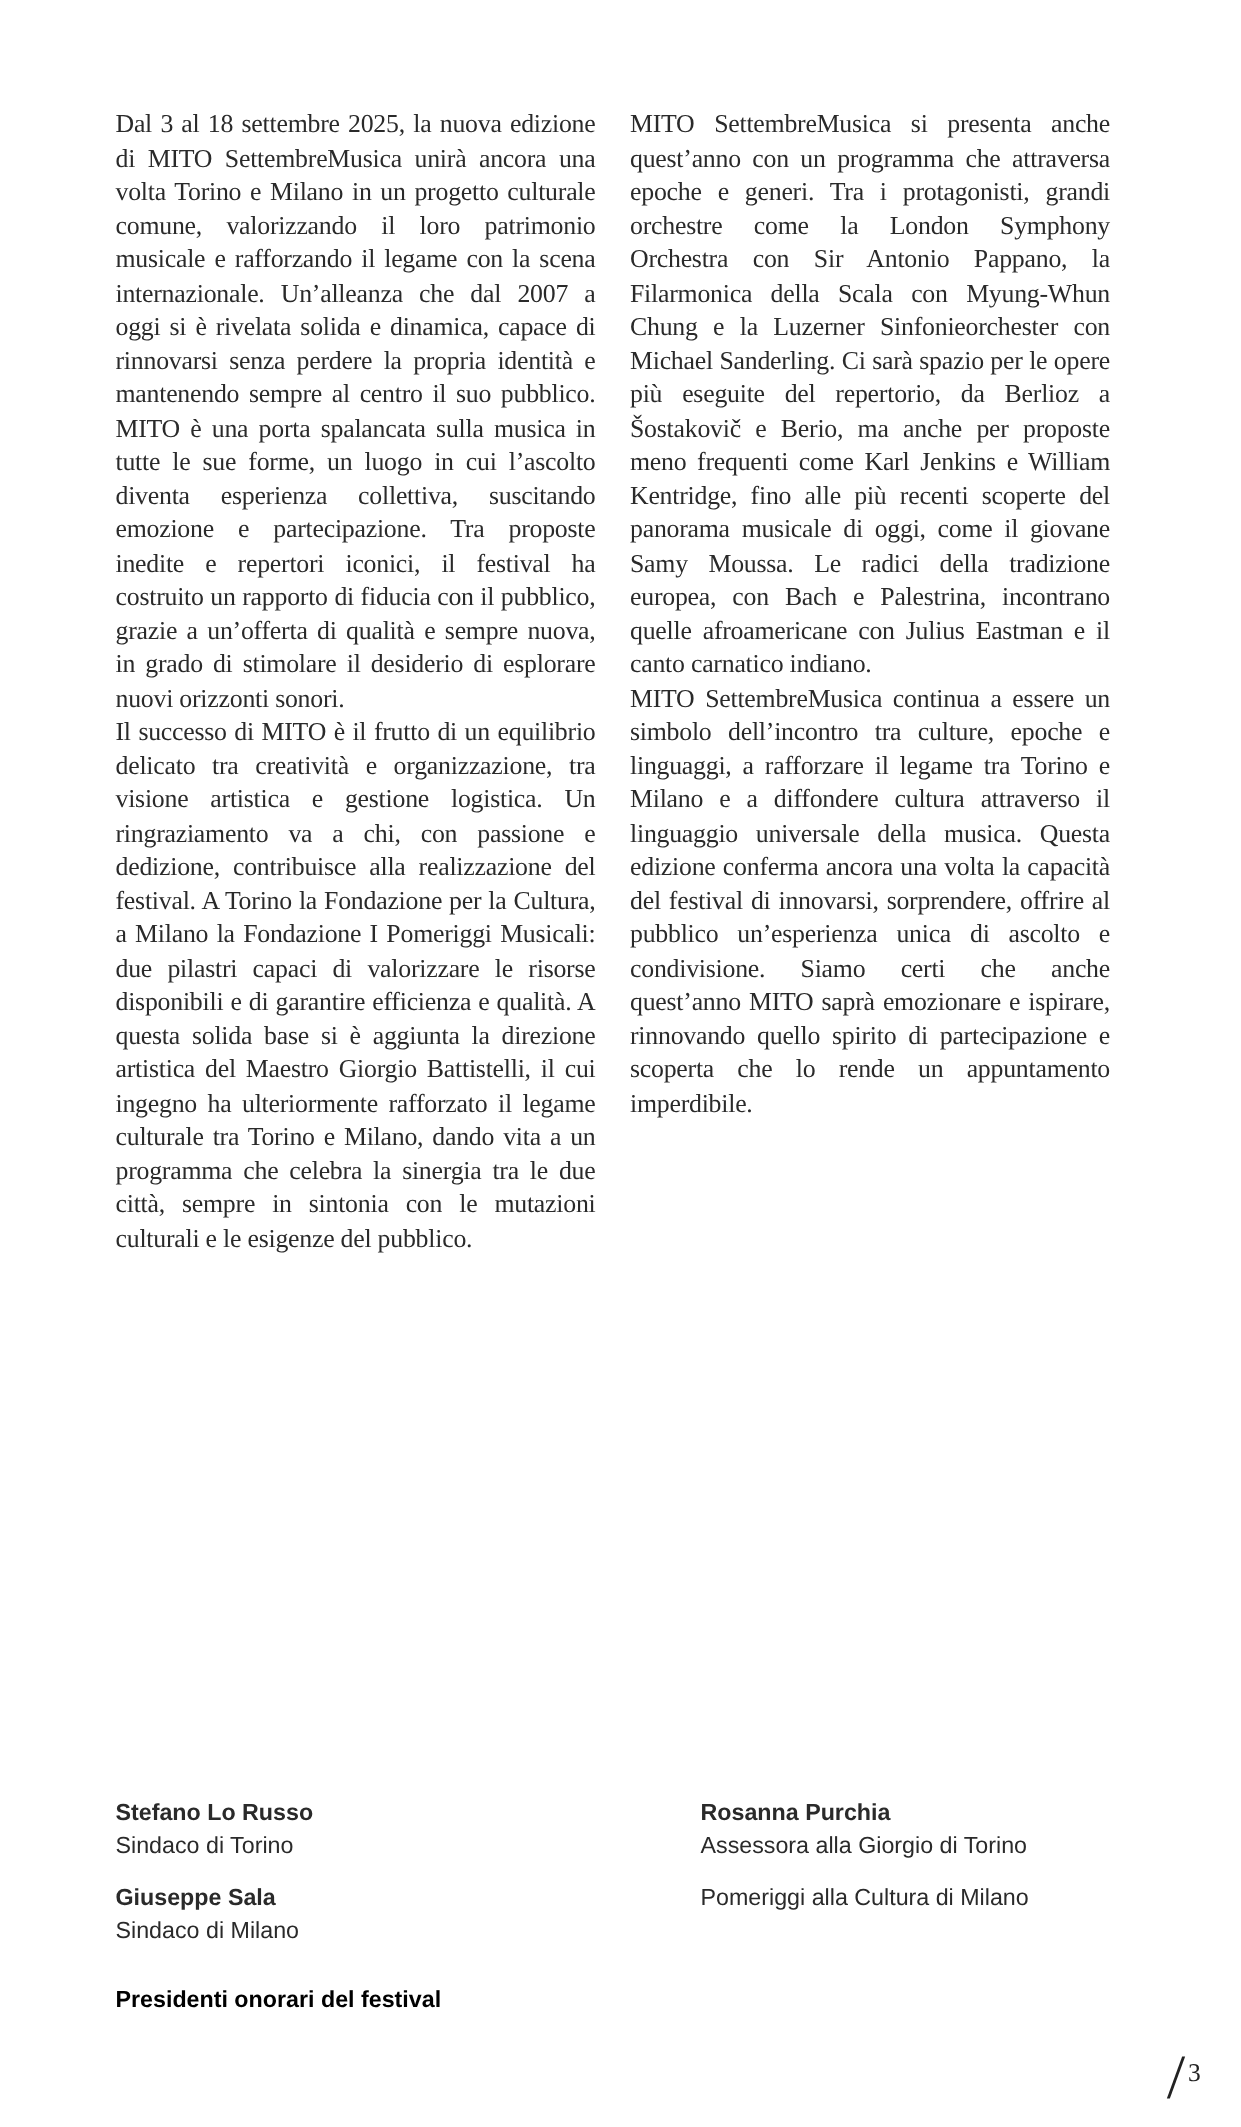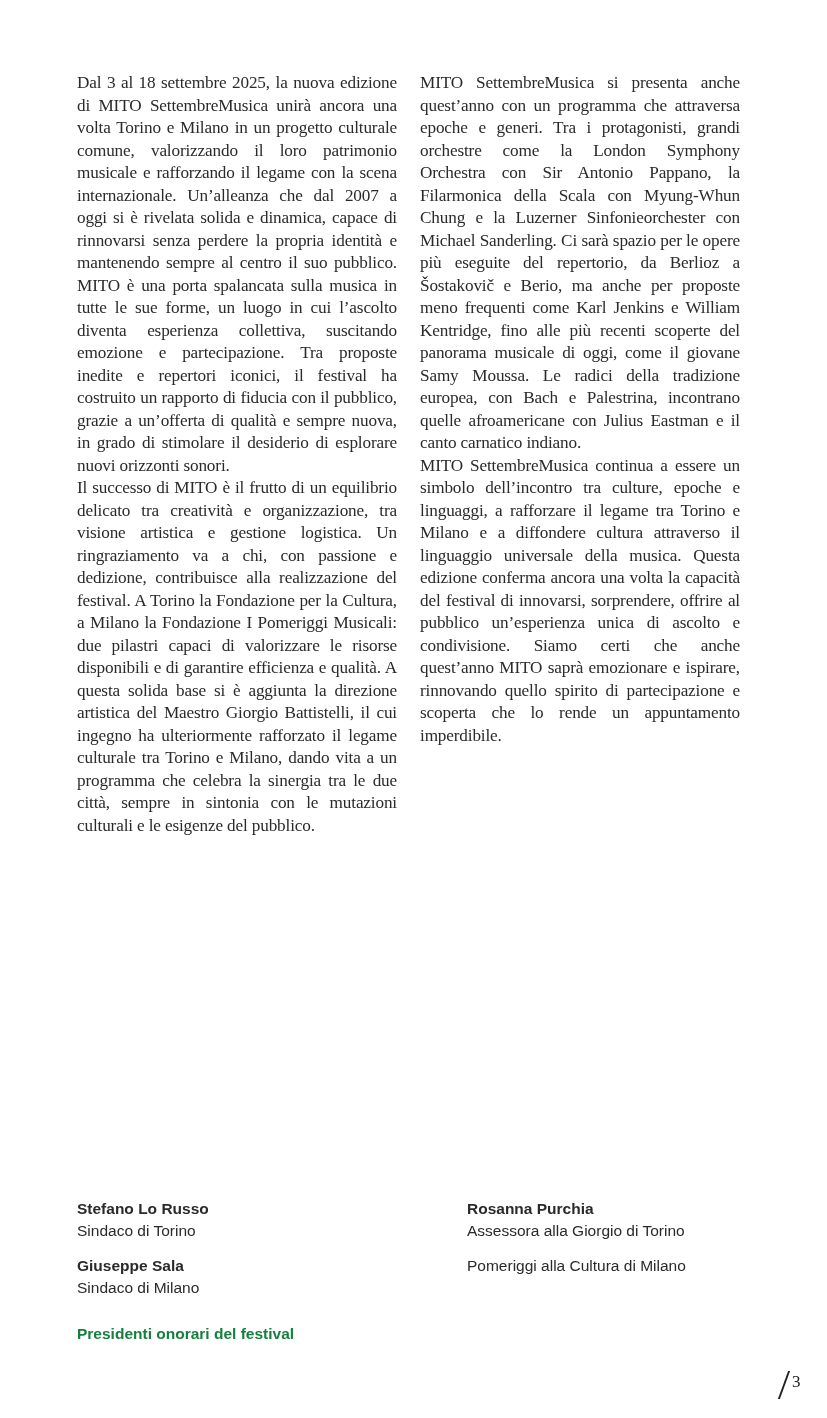--- a/index.html
+++ b/index.html
@@ -17,21 +17,21 @@
     position: absolute;
     font-family: "Liberation Sans", "DejaVu Sans", sans-serif;
     font-size: 15.5px; line-height: 22px; color: #2a2a2a;
   }
   .sig .name { font-weight: bold; display: block; }
   .sig .role { display: block; }
   .sig-block { margin-bottom: 13px; }
   .sig-left { left: 77px; top: 1198px; }
   .sig-right { left: 430px; top: 1198px; margin-left: 37px; }
   .honorary { position: absolute; left: 77px; top: 1323px; font-weight: bold;
-    font-family: "Liberation Sans", "DejaVu Sans", sans-serif; font-size: 15.5px; line-height: 22px; color: #15803d; }
+    font-family: "Liberation Sans", "DejaVu Sans", sans-serif; font-size: 15.5px; line-height: 22px; color: #000000; }
   .page-num { position: absolute; left: 778px; top: 1371px; height: 28px; display: flex; align-items: flex-start; }
   .page-num .slash { width: 12px; height: 28px; position: relative; }
   .page-num .slash::before { content: ""; position: absolute; left: 5px; top: 0; width: 1.6px; height: 28px; background: #222; transform: skewX(-20deg); }
   .page-num .num { font-family: "Liberation Serif", serif; font-size: 17px; line-height: 18px; color: #222; margin-left: 2px; margin-top: 2px; }
 </style>
 </head>
 <body>
 
 <div class="col col-left">
   <p>Dal 3 al 18 settembre 2025, la nuova edizione di MITO SettembreMusica unirà ancora una volta Torino e Milano in un progetto culturale comune, valorizzando il loro patrimonio musicale e rafforzando il legame con la scena internazionale. Un’alleanza che dal 2007 a oggi si è rivelata solida e dinamica, capace di rinnovarsi senza perdere la propria identità e mantenendo sempre al centro il suo pubblico. MITO è una porta spalancata sulla musica in tutte le sue forme, un luogo in cui l’ascolto diventa esperienza collettiva, suscitando emozione e partecipazione. Tra proposte inedite e repertori iconici, il festival ha costruito un rapporto di fiducia con il pubblico, grazie a un’offerta di qualità e sempre nuova, in grado di stimolare il desiderio di esplorare nuovi orizzonti sonori.</p>

